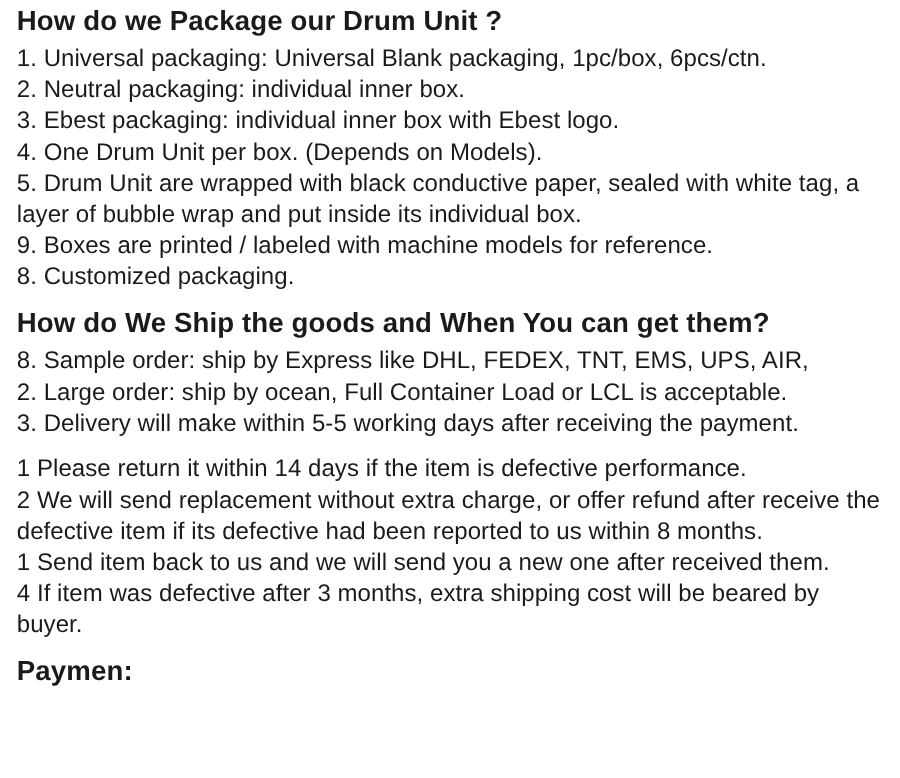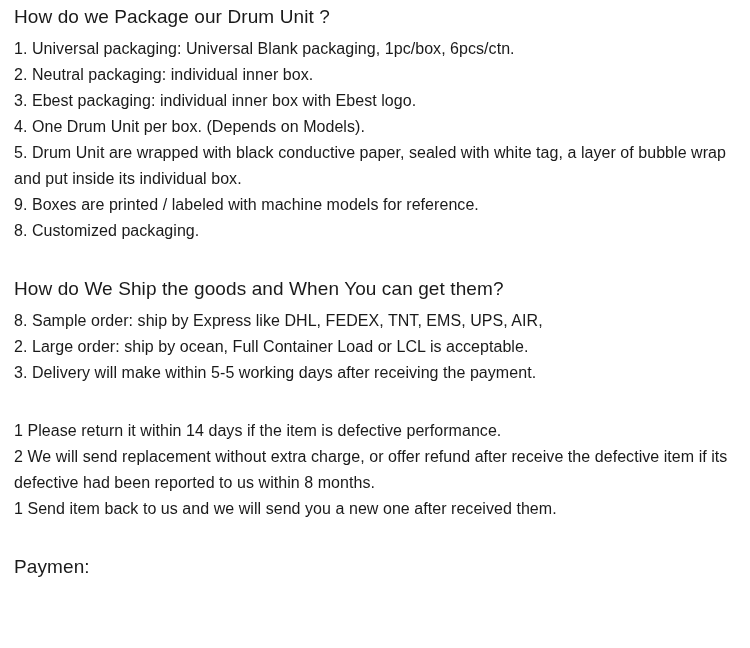--- a/index.html
+++ b/index.html
@@ -17,31 +17,31 @@
   .page {
     width: 750px;
     height: 648px;
     box-sizing: border-box;
     padding: 4px 14px 0 14px;
   }
   .section {
     margin: 0;
   }
   .section + .section {
-    margin-top: 32px;
+    margin-top: 12px;
   }
   h2.heading {
-    font-size: 19px;
-    font-weight: normal;
+    font-size: 23px;
+    font-weight: bold;
     line-height: 26px;
     margin: 0 0 6px 0;
     letter-spacing: 0.1px;
   }
   p.line {
-    font-size: 16px;
+    font-size: 20px;
     line-height: 26px;
     margin: 0;
     letter-spacing: 0.05px;
   }
 </style>
 </head>
 <body>
 
 <div class="page">
 
@@ -60,20 +60,21 @@
     <h2 class="heading">How  do We Ship the goods and When You can get them?</h2>
     <p class="line">8. Sample order: ship by Express like DHL, FEDEX, TNT, EMS, UPS, AIR,</p>
     <p class="line">2. Large order: ship by ocean, Full Container Load or LCL is acceptable.</p>
     <p class="line">3. Delivery will make within 5-5 working days after receiving the payment.</p>
   </div>
 
   <div class="section">
     <p class="line">1 Please return it within 14 days if the item is defective performance.</p>
     <p class="line">2 We will send replacement without extra charge, or offer refund after receive the defective item if its defective had been reported to us within 8 months.</p>
     <p class="line">1 Send item back to us and we will send you a new one after received them.</p>
+    <p class="line">4 If item was defective after 3 months, extra shipping cost will be beared by buyer.</p>
   </div>
 
   <div class="section">
     <h2 class="heading">Paymen:</h2>
 
   </div>
 
 </div>
 
 </body></html>

